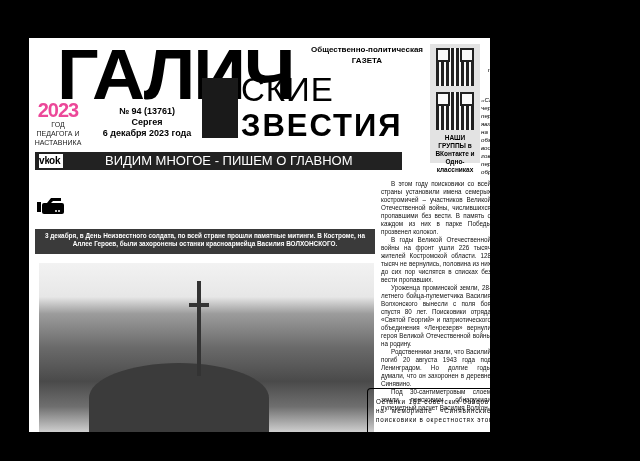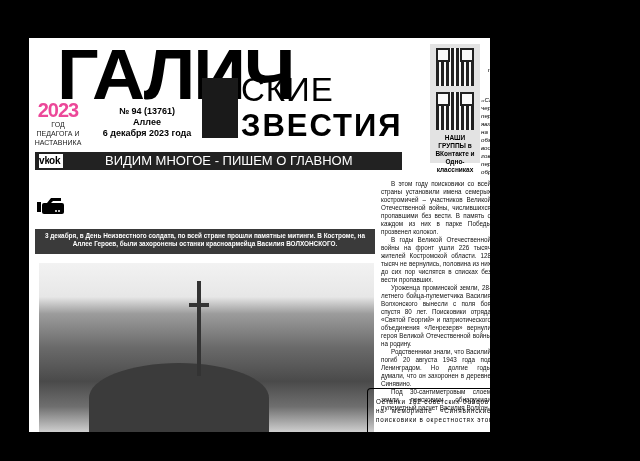--- a/index.html
+++ b/index.html
@@ -57,29 +57,30 @@
 </style>
 </head>
 <body>
 
 <div class="page">
 
   <div class="abs big-galich">ГАЛИЧ</div>
   <div class="abs big-i"></div>
   <div class="abs zvestia">ЗВЕСТИЯ</div>
   <div class="abs skie">СКИЕ</div>
+  <div class="abs subtitle">Общественно-политическая ГАЗЕТА</div>
 
   <div class="abs year-logo">
     <div class="year-num">2023</div>
     <div class="year-cap">ГОД ПЕДАГОГА И НАСТАВНИКА</div>
   </div>
 
   <div class="abs issue">
     <div>№ 94 (13761)</div>
-    <div>Аллее</div>
+    <div>Сергея</div>
     <div>6 декабря 2023 года</div>
   </div>
 
   <div class="abs slogan-bar">
     <span class="soc" style="left:4px">vk</span>
     <span class="soc" style="left:14px">ok</span>
     <span class="slogan-text">ВИДИМ МНОГОЕ - ПИШЕМ О ГЛАВНОМ</span>
   </div>
 
   <div class="abs qr-panel">

